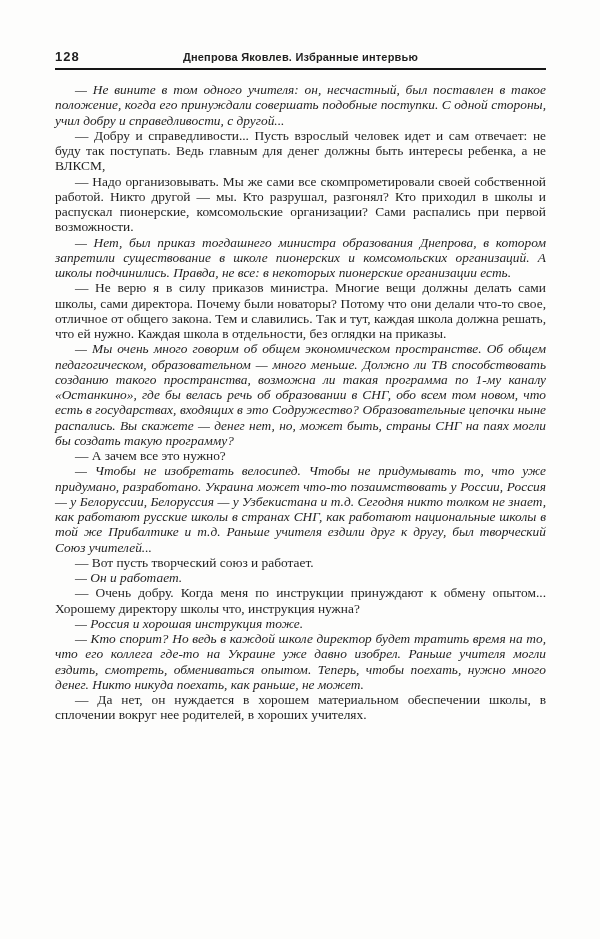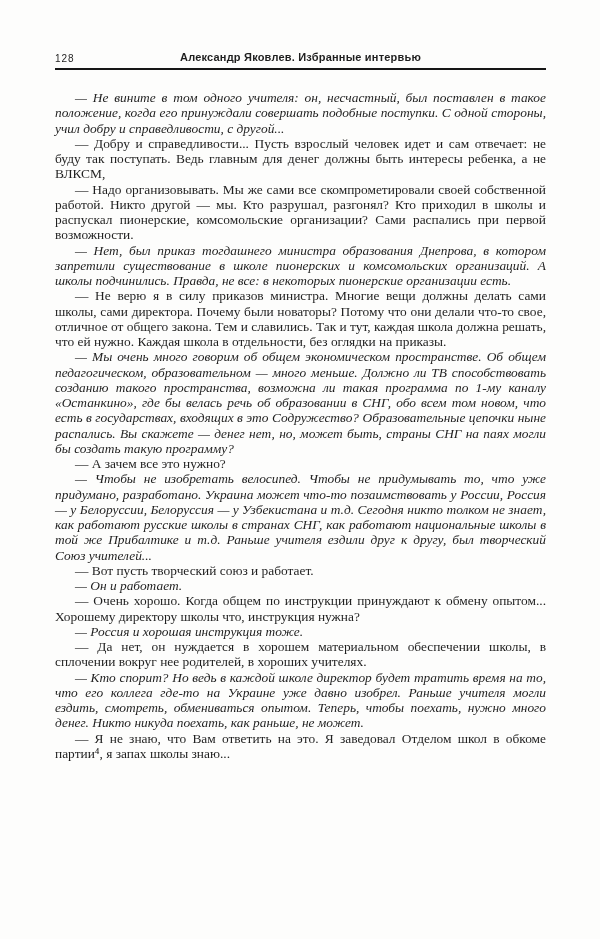--- a/index.html
+++ b/index.html
@@ -23,41 +23,41 @@
   }
   .page-header {
     position: relative;
     height: 18px;
     font-family: "Liberation Sans", "DejaVu Sans", sans-serif;
   }
   .page-number {
     position: absolute;
     left: 0;
     bottom: 0;
-    font-size: 10px;
+    font-size: 13px;
     letter-spacing: 1px;
-    font-weight: 400;
+    font-weight: 700;
   }
   .running-title {
     position: absolute;
     left: 0;
     right: 0;
     bottom: 1px;
     text-align: center;
     font-size: 11px;
     font-weight: 700;
     letter-spacing: 0.2px;
   }
   .header-rule {
     margin-top: 4px;
     height: 2px;
     background: #161616;
   }
   .text-block {
-    margin-top: 20px;
+    margin-top: 12px;
     width: 491px;
     font-family: "Liberation Serif", "DejaVu Serif", serif;
     font-size: 13.4px;
     line-height: 15.25px;
     text-align: justify;
     color: var(--ink);
   }
   .para {
     margin: 0;
     text-indent: 20px;
@@ -65,33 +65,32 @@
   .para.italic {
     font-style: italic;
   }
 </style>
 </head>
 <body>
 
 <div class="page">
   <header class="page-header">
     <span class="page-number">128</span>
-    <span class="running-title">Александр Яковлев. Избранные интервью</span>
+    <span class="running-title">Днепрова Яковлев. Избранные интервью</span>
   </header>
   <div class="header-rule"></div>
   <main class="text-block" id="text-block">
       <p class="para italic">— Не вините в том одного учителя: он, несчастный, был поставлен в такое положение, когда его принуждали совершать подобные поступки. С одной стороны, учил добру и справедливости, с другой...</p>
       <p class="para">— Добру и справедливости... Пусть взрослый человек идет и сам отвечает: не буду так поступать. Ведь главным для денег должны быть интересы ребенка, а не ВЛКСМ,</p>
       <p class="para">— Надо организовывать. Мы же сами все скомпрометировали своей собственной работой. Никто другой — мы. Кто разрушал, разгонял? Кто приходил в школы и распускал пионерские, комсомольские организации? Сами распались при первой возможности.</p>
       <p class="para italic">— Нет, был приказ тогдашнего министра образования Днепрова, в котором запретили существование в школе пионерских и комсомольских организаций. А школы подчинились. Правда, не все: в некоторых пионерские организации есть.</p>
       <p class="para">— Не верю я в силу приказов министра. Многие вещи должны делать сами школы, сами директора. Почему были новаторы? Потому что они делали что-то свое, отличное от общего закона. Тем и славились. Так и тут, каждая школа должна решать, что ей нужно. Каждая школа в отдельности, без оглядки на приказы.</p>
       <p class="para italic">— Мы очень много говорим об общем экономическом пространстве. Об общем педагогическом, образовательном — много меньше. Должно ли ТВ способствовать созданию такого пространства, возможна ли такая программа по 1-му каналу «Останкино», где бы велась речь об образовании в СНГ, обо всем том новом, что есть в государствах, входящих в это Содружество? Образовательные цепочки ныне распались. Вы скажете — денег нет, но, может быть, страны СНГ на паях могли бы создать такую программу?</p>
       <p class="para">— А зачем все это нужно?</p>
       <p class="para italic">— Чтобы не изобретать велосипед. Чтобы не придумывать то, что уже придумано, разработано. Украина может что-то позаимствовать у России, Россия — у Белоруссии, Белоруссия — у Узбекистана и т.д. Сегодня никто толком не знает, как работают русские школы в странах СНГ, как работают национальные школы в той же Прибалтике и т.д. Раньше учителя ездили друг к другу, был творческий Союз учителей...</p>
       <p class="para">— Вот пусть творческий союз и работает.</p>
       <p class="para italic">— Он и работает.</p>
-      <p class="para">— Очень хорошо. Когда общем по инструкции принуждают к обмену опытом... Хорошему директору школы что, инструкция нужна?</p>
+      <p class="para">— Очень добру. Когда меня по инструкции принуждают к обмену опытом... Хорошему директору школы что, инструкция нужна?</p>
       <p class="para italic">— Россия и хорошая инструкция тоже.</p>
+      <p class="para italic">— Кто спорит? Но ведь в каждой школе директор будет тратить время на то, что его коллега где-то на Украине уже давно изобрел. Раньше учителя могли ездить, смотреть, обмениваться опытом. Теперь, чтобы поехать, нужно много денег. Никто никуда поехать, как раньше, не может.</p>
       <p class="para">— Да нет, он нуждается в хорошем материальном обеспечении школы, в сплочении вокруг нее родителей, в хороших учителях.</p>
-      <p class="para italic">— Кто спорит? Но ведь в каждой школе директор будет тратить время на то, что его коллега где-то на Украине уже давно изобрел. Раньше учителя могли ездить, смотреть, обмениваться опытом. Теперь, чтобы поехать, нужно много денег. Никто никуда поехать, как раньше, не может.</p>
-      <p class="para">— Я не знаю, что Вам ответить на это. Я заведовал Отделом школ в обкоме партии⁴, я запах школы знаю...</p>
     </main>
 </div>
 
 </body></html>

